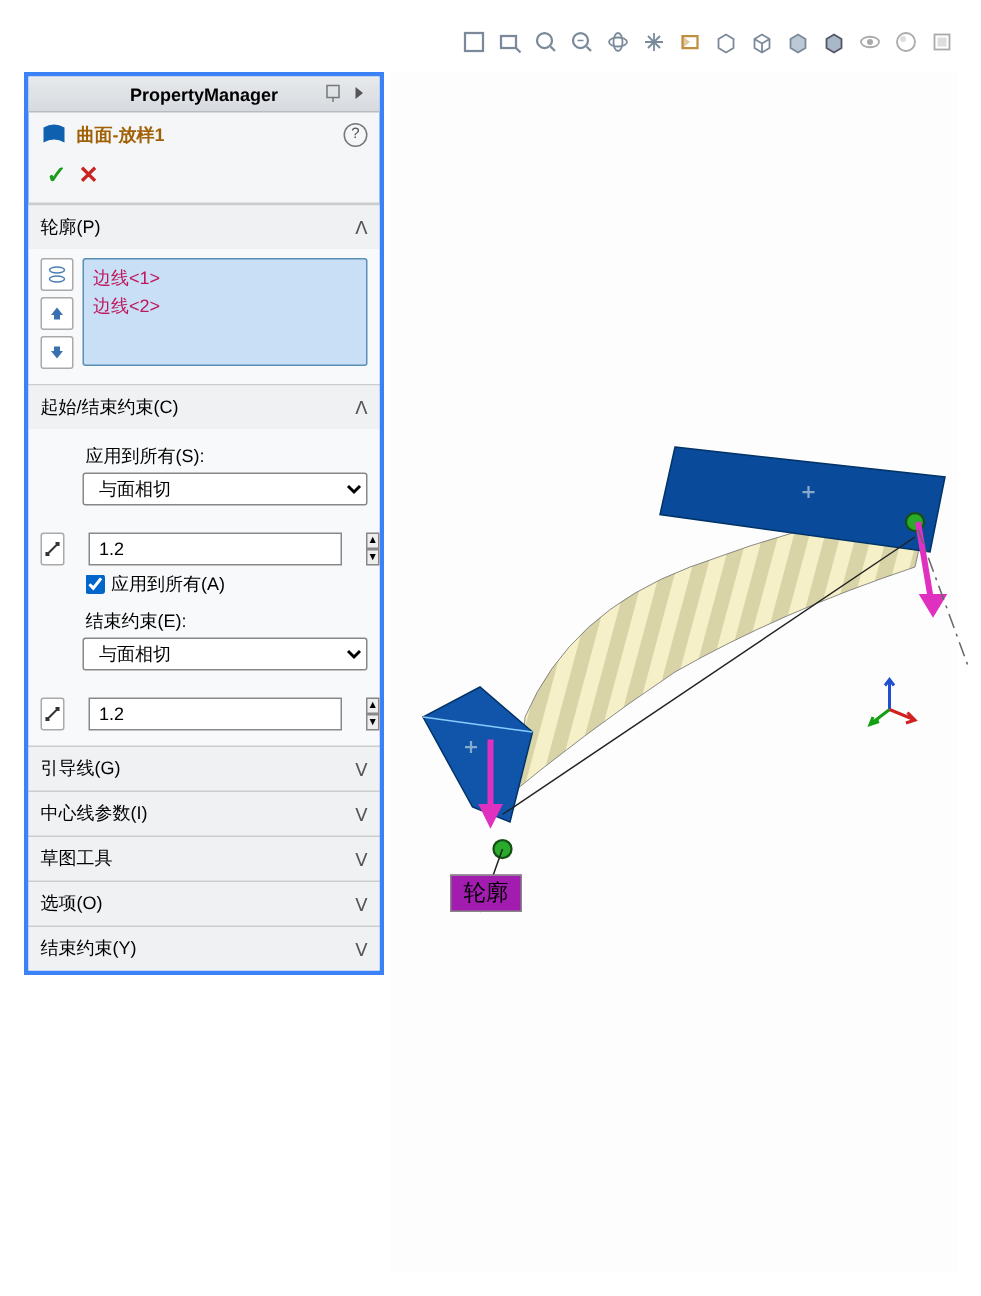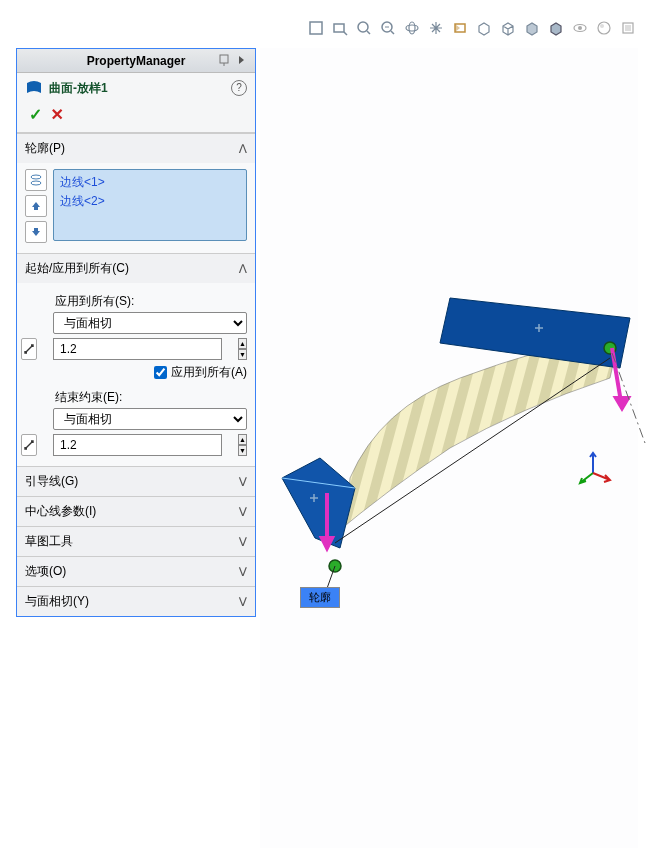--- a/index.html
+++ b/index.html
@@ -12,59 +12,59 @@
   .scallop-v { position: absolute; top: 0; bottom: 0; width: 10px; display: flex; flex-direction: column; justify-content: space-around; }
   .scallop-v.left { left: 2px; }
   .scallop-v.right { right: 2px; }
   .dot { width: 10px; height: 10px; border-radius: 50%; background: #fff; box-shadow: 0 0 0 1px #fff; }
   
   
   .toolbar { position: absolute; top: 16px; right: 16px; height: 24px; display: flex; gap: 4px; align-items: center; }
   .tool-icon { width: 20px; height: 20px; display: flex; align-items: center; justify-content: center; color: #7d8a9a; cursor: pointer; }
   
   
-  .panel { position: absolute; left: 16px; top: 48px; width: 240px; background: #f5f6f7; border: 1px solid #3b82f6; }
+  .panel { position: absolute; left: 16px; top: 48px; width: 240px; background: #f5f6f7; border: 3px solid #3b82f6; }
   .panel-title-bar { background: linear-gradient(#e8eaec, #d6dadf); height: 24px; display: flex; align-items: center; justify-content: center; position: relative; font-weight: bold; border-bottom: 1px solid #bbb; }
   .panel-title-bar .pin { position: absolute; right: 22px; top: 4px; width: 16px; height: 16px; }
   .panel-title-bar .tabicon { position: absolute; right: 4px; top: 4px; width: 16px; height: 16px; }
   .feature-title { display: flex; align-items: center; padding: 6px 8px; gap: 6px; }
   .feature-title .feature-icon { width: 18px; height: 18px; }
-  .feature-title .name { font-weight: bold; color: #14532d; }
+  .feature-title .name { font-weight: bold; color: #a16207; }
   .feature-title .help { margin-left: auto; width: 16px; height: 16px; border: 1px solid #777; border-radius: 50%; text-align: center; font-size: 10px; color: #555; line-height: 14px; }
   .actions { display: flex; gap: 8px; padding: 2px 12px 8px; }
   .ok { color: #1a9c1a; font-size: 16px; font-weight: bold; }
   .cancel { color: #cc2222; font-size: 16px; font-weight: bold; }
   .divider { height: 1px; background: #ccc; margin: 0; }
   
   .section { border-top: 1px solid #ccc; }
   .section-header { display: flex; align-items: center; padding: 6px 8px; cursor: pointer; background: #f0f1f3; }
   .section-header .caret { margin-left: auto; color: #555; }
   .section-body { padding: 6px 8px 10px; background: #f8f9fa; }
   
   .profiles-row { display: flex; gap: 6px; }
   .profiles-side { display: flex; flex-direction: column; gap: 4px; }
   .profiles-side button { width: 22px; height: 22px; background: #fff; border: 1px solid #aaa; border-radius: 2px; cursor: pointer; display: flex; align-items: center; justify-content: center; }
-  .profiles-list { flex: 1; height: 72px; background: #c8dff5; border: 1px solid #5a8fb8; border-radius: 2px; padding: 4px 6px; color: #1d4ed8; display: flex; flex-direction: column; gap: 2px; }
+  .profiles-list { flex: 1; height: 72px; background: #c8dff5; border: 1px solid #5a8fb8; border-radius: 2px; padding: 4px 6px; color: #be185d; display: flex; flex-direction: column; gap: 2px; }
   
   .field-label { margin: 4px 0 2px 30px; }
   .field-row { display: flex; align-items: center; gap: 6px; }
   .field-icon { width: 22px; height: 22px; background: #fff; border: 1px solid #aaa; border-radius: 2px; display: flex; align-items: center; justify-content: center; }
   .field-select { flex: 1; height: 22px; background: #fff; border: 1px solid #888; border-radius: 2px; padding: 0 6px; }
-  .spinner-row { display: flex; align-items: center; gap: 16px; margin-top: 4px; justify-content: flex-end; }
+  .spinner-row { display: flex; align-items: center; gap: 16px; margin-top: 18px; }
   .spinner-input { flex: 1; height: 22px; background: #fff; border: 1px solid #888; padding: 0 6px; }
   .spinner-btns { width: 18px; display: flex; flex-direction: column; }
   .spinner-btns button { height: 11px; border: 1px solid #888; background: #eee; font-size: 7px; line-height: 7px; padding: 0; }
-  .checkbox-row { display: flex; align-items: center; gap: 4px; margin: 4px 0 8px 30px; justify-content: flex-end; }
+  .checkbox-row { display: flex; align-items: center; gap: 4px; margin: 4px 0 8px 30px; }
   .checkbox-row input { accent-color: #0066cc; }
   
   
   .viewport { position: absolute; left: 260px; right: 16px; top: 48px; bottom: 16px; background: #fdfdfe; }
   .triad { position: absolute; right: 20px; top: 400px; }
   .triad svg { overflow: visible; }
-  .callout { position: absolute; left: 40px; bottom: 240px; background: #3b82f6; border: 1px solid #888; padding: 2px 8px; font-size: 11px; }
+  .callout { position: absolute; left: 40px; bottom: 240px; background: #a21caf; border: 1px solid #888; padding: 2px 8px; font-size: 15px; }
 </style>
 </head>
 <body>
 
 <div class="scallop-h top">
   <div class="dot"></div>
     <div class="dot"></div>
     <div class="dot"></div>
     <div class="dot"></div>
     <div class="dot"></div>
@@ -355,21 +355,21 @@
         <div class="profiles-list">
           <div>边线&lt;1&gt;</div>
           <div>边线&lt;2&gt;</div>
         </div>
       </div>
     </div>
   </div>
 
   <div class="section">
     <div class="section-header">
-      <span>起始/应用到所有(C)</span>
+      <span>起始/结束约束(C)</span>
       <span class="caret">ᐱ</span>
     </div>
     <div class="section-body">
       <div class="field-label">应用到所有(S):</div>
       <div class="field-row" style="margin-left:28px">
         <select class="field-select">
           <option>与面相切</option>
         </select>
       </div>
       <div class="spinner-row">
@@ -429,21 +429,21 @@
     </div>
   </div>
   <div class="section">
     <div class="section-header">
       <span>选项(O)</span>
       <span class="caret">ᐯ</span>
     </div>
   </div>
   <div class="section">
     <div class="section-header">
-      <span>与面相切(Y)</span>
+      <span>结束约束(Y)</span>
       <span class="caret">ᐯ</span>
     </div>
   </div>
 </div>
 
 <div class="viewport">
   <svg width="380" height="540" style="overflow:visible">
     <defs>
       <linearGradient id="surf" x1="0" y1="0" x2="1" y2="1">
         <stop offset="0" stop-color="#f5f0c0"></stop>

